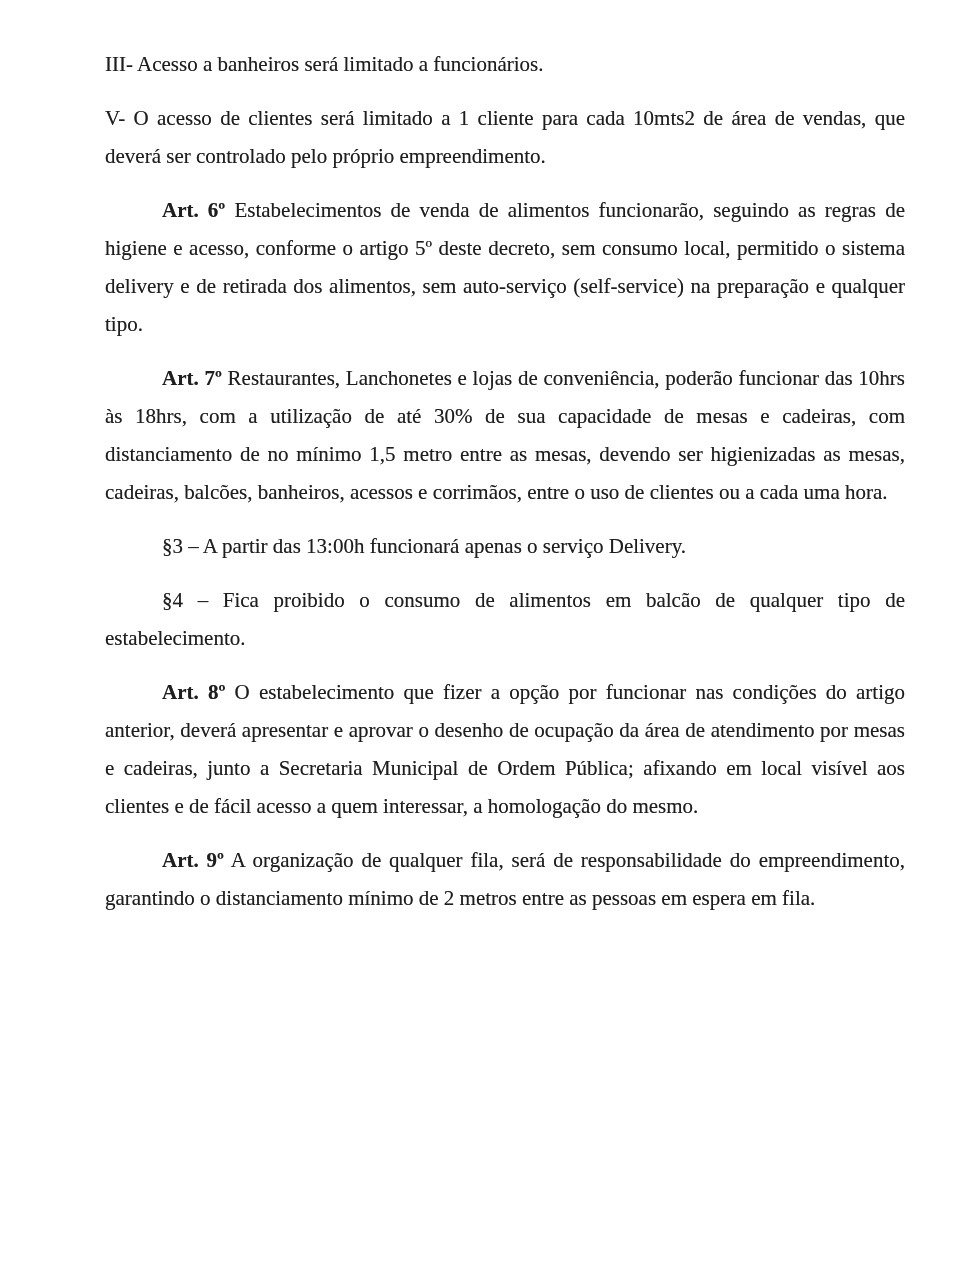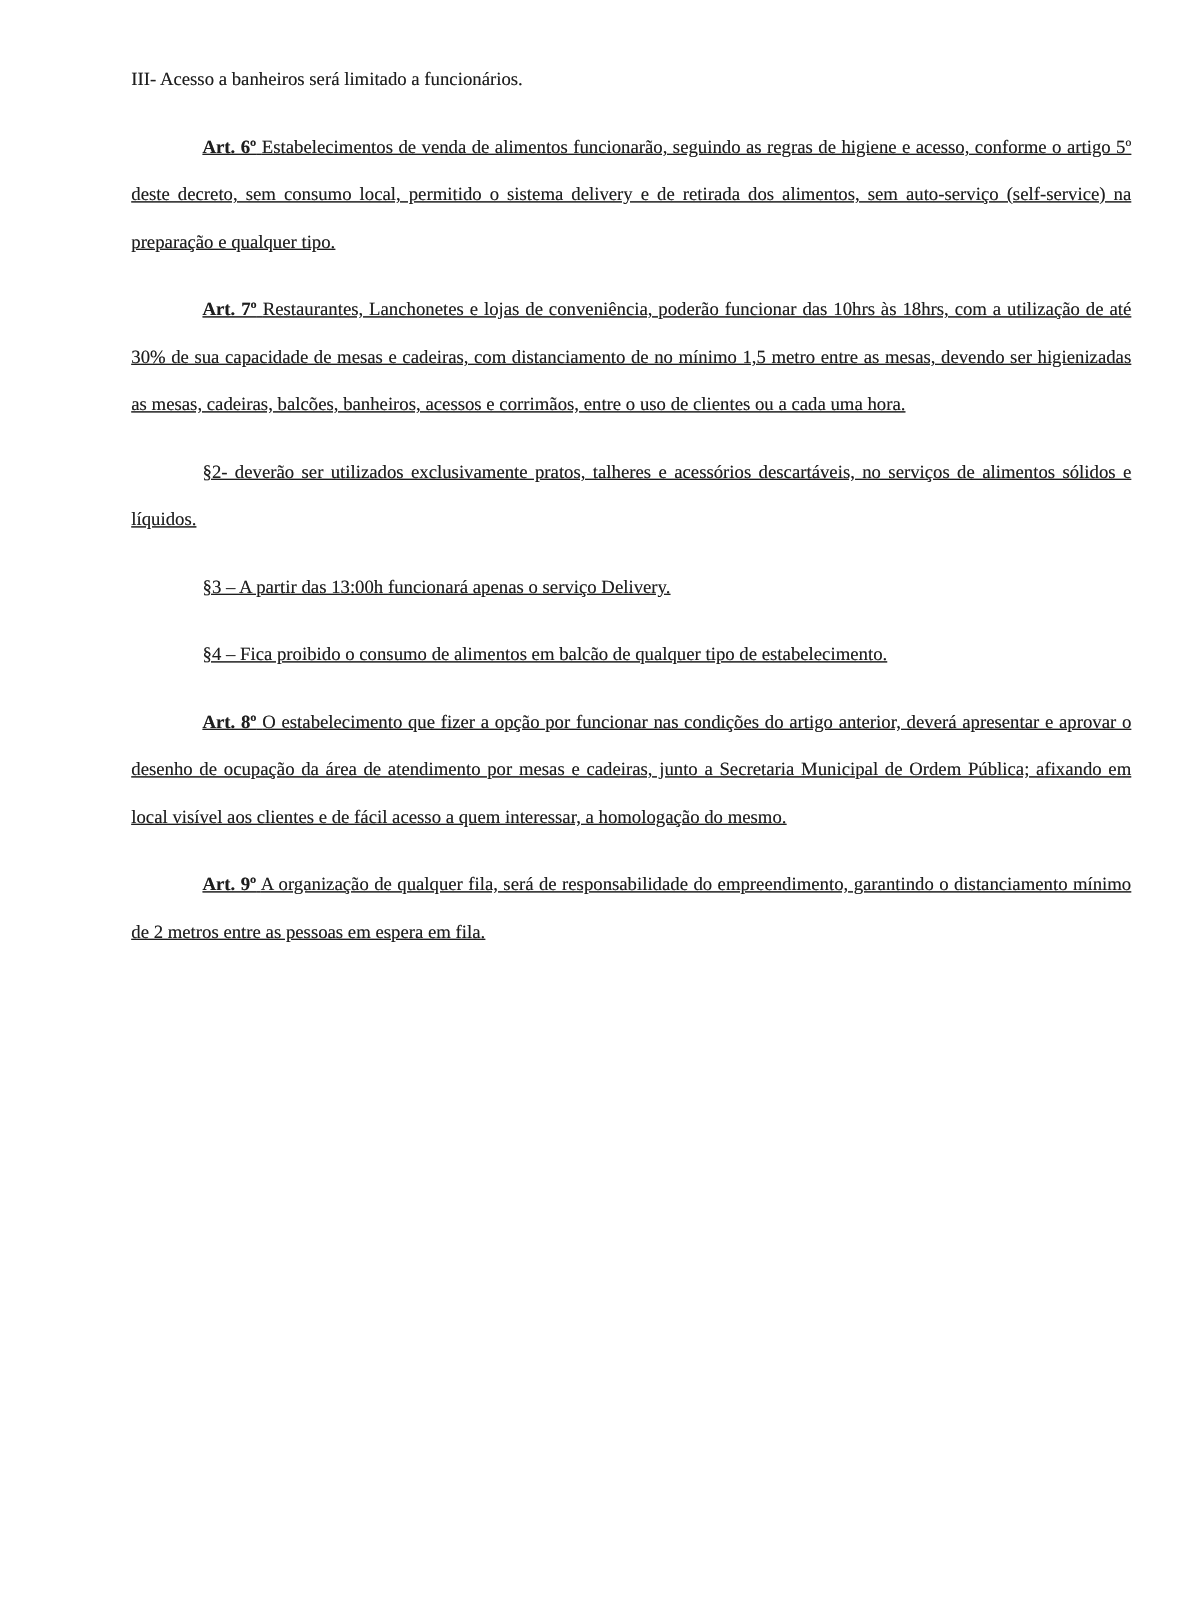--- a/index.html
+++ b/index.html
@@ -14,57 +14,56 @@
     background: #ffffff;
     overflow: hidden;
   }
   .doc {
     position: absolute;
     left: 105px;
     top: 45px;
     width: 800px;
     color: #1e1e1e;
     font-family: "Liberation Serif", "DejaVu Serif", serif;
-    font-size: 15px;
+    font-size: 21px;
     line-height: 38px;
     text-shadow: 0 0 0.5px rgba(40,40,40,0.55);
   }
   p.para {
     margin: 0 0 16px 0;
     text-align: justify;
   }
   p.para:last-child {
     margin-bottom: 0;
     margin-top: 10px;
   }
   p.indent {
     text-indent: 57px;
-    text-decoration: underline;
   }
   .lead {
     font-weight: 700;
   }
 </style>
 </head>
 <body>
 
 <div class="page">
   <div class="doc">
 
     <p class="para item"><span>III- Acesso a banheiros será limitado a funcionários.</span></p>
 
 
+    <p class="para item"><span>V- O acesso de clientes será limitado a 1 cliente para cada 10mts2 de área de vendas, que deverá ser controlado pelo próprio empreendimento.</span></p>
 
 
     <p class="para indent article"><span class="lead">Art. 6º</span> <span>Estabelecimentos de venda de alimentos funcionarão, seguindo as regras de higiene e acesso, conforme o artigo 5º deste decreto, sem consumo local, permitido o sistema delivery e de retirada dos alimentos, sem auto-serviço (self-service) na preparação e qualquer tipo.</span></p>
 
     <p class="para indent article"><span class="lead">Art. 7º</span> <span>Restaurantes, Lanchonetes e lojas de conveniência, poderão funcionar das 10hrs às 18hrs, com a utilização de até 30% de sua capacidade de mesas e cadeiras, com distanciamento de no mínimo 1,5 metro entre as mesas, devendo ser higienizadas as mesas, cadeiras, balcões, banheiros, acessos e corrimãos, entre o uso de clientes ou a cada uma hora.</span></p>
 
 
-    <p class="para indent clause"><span>§2- deverão ser utilizados exclusivamente pratos, talheres e acessórios descartáveis, no serviços de alimentos sólidos e líquidos.</span></p>
 
     <p class="para indent clause"><span>§3 – A partir das 13:00h funcionará apenas o serviço Delivery.</span></p>
 
     <p class="para indent clause"><span>§4 – Fica proibido o consumo de alimentos em balcão de qualquer tipo de estabelecimento.</span></p>
 
     <p class="para indent article"><span class="lead">Art. 8º</span> <span>O estabelecimento que fizer a opção por funcionar nas condições do artigo anterior, deverá apresentar e aprovar o desenho de ocupação da área de atendimento por mesas e cadeiras, junto a Secretaria Municipal de Ordem Pública; afixando em local visível aos clientes e de fácil acesso a quem interessar, a homologação do mesmo.</span></p>
 
     <p class="para indent article"><span class="lead">Art. 9º</span> <span>A organização de qualquer fila, será de responsabilidade do empreendimento, garantindo o distanciamento mínimo de 2 metros entre as pessoas em espera em fila.</span></p>
 
   </div>

